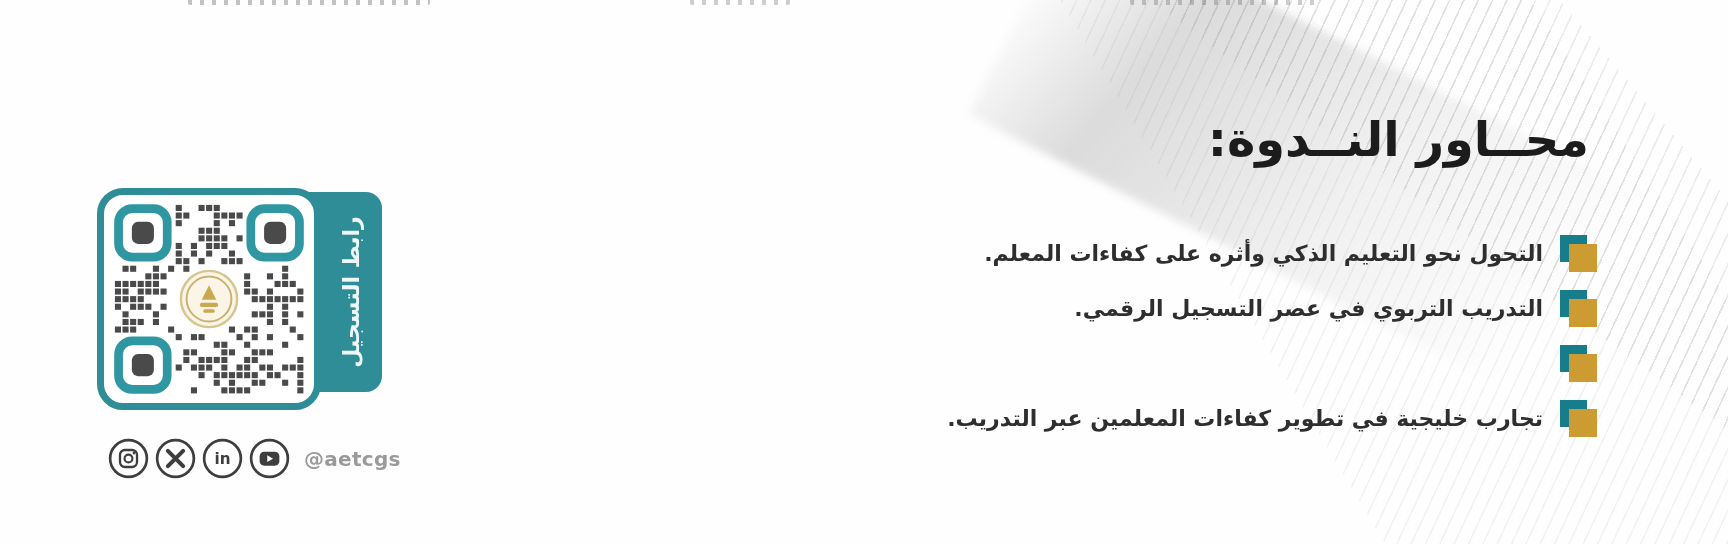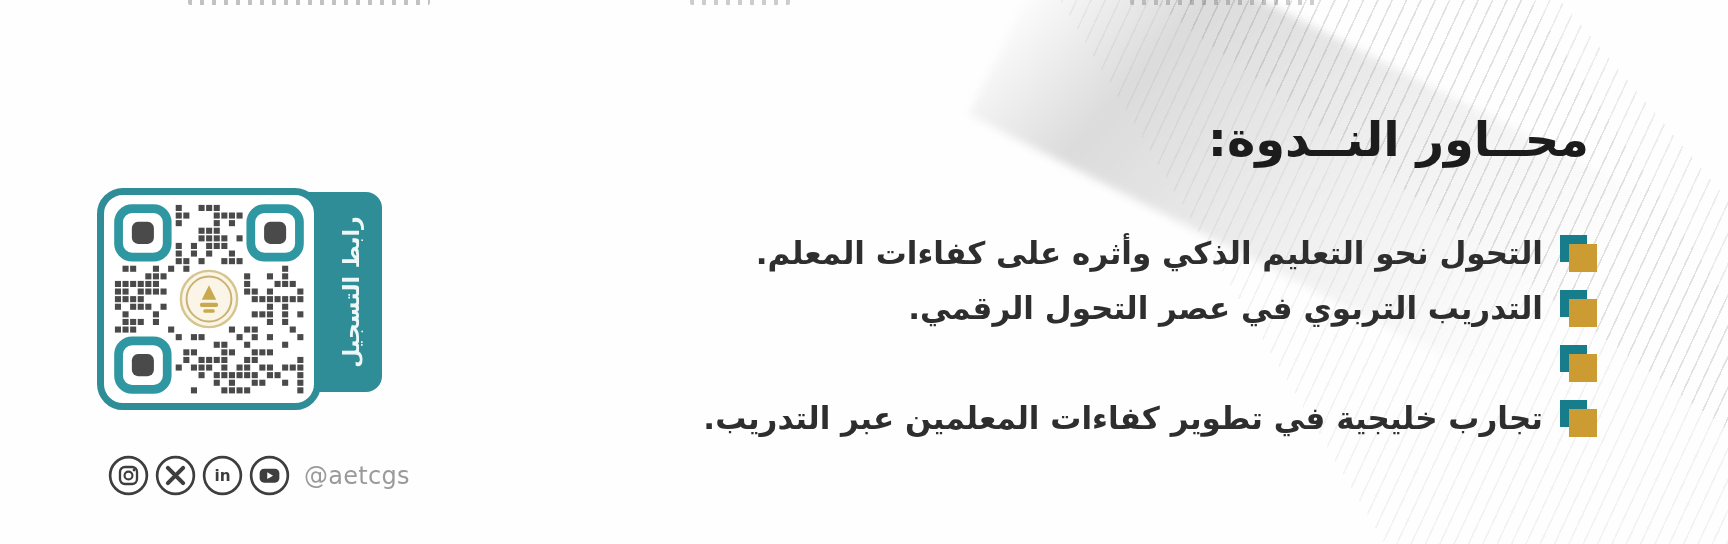--- a/index.html
+++ b/index.html
@@ -38,44 +38,44 @@
   .seminar{position:absolute;top:104px;right:131px;text-align:right;}
   .seminar-title{
     margin:0 8px 0 0;font-size:48px;line-height:70px;font-weight:700;
     color:#1c1c1c;letter-spacing:0;white-space:nowrap;
   }
   .topics{list-style:none;margin:52px 0 0 0;padding:0;}
   .topic-row{display:flex;flex-direction:row;align-items:center;gap:17px;height:55px;}
   .bullet{position:relative;width:37px;height:37px;flex:none;}
   .bullet-back{position:absolute;left:0;top:0;width:27px;height:27px;background:#177d8a;}
   .bullet-front{position:absolute;left:9px;top:9px;width:28px;height:28px;background:#cc9c33;}
-  .topic-text{font-size:31px;font-weight:700;color:#2e2e2e;white-space:nowrap;line-height:1;}
+  .topic-text{font-size:22px;font-weight:700;color:#2e2e2e;white-space:nowrap;line-height:1;}
 
   
   .qr-assembly{position:absolute;left:97px;top:188px;width:285px;height:222px;}
   .qr-tab{
     position:absolute;left:140px;top:4px;width:145px;height:200px;
     background:#2e8d97;border-radius:0 16px 16px 0;z-index:1;
   }
   .qr-tab-label{
     position:absolute;left:114px;top:50%;
     transform:translate(-50%,-50%) rotate(-90deg);
     white-space:nowrap;color:#eef7f8;font-size:22px;font-weight:700;letter-spacing:.5px;
   }
   .qr-box{
     position:absolute;left:0;top:0;z-index:2;box-sizing:border-box;
     width:224px;height:222px;background:#ffffff;border:7px solid #2e8d97;
     border-radius:26px;padding:9px;
   }
   .qr-box svg{display:block;width:100%;height:100%;}
 
   
-  .social-row{position:absolute;left:107px;top:454px;display:flex;align-items:center;gap:4px;}
+  .social-row{position:absolute;left:107px;top:437px;display:flex;align-items:center;gap:4px;}
   .social-icon{width:43px;height:43px;display:block;}
-  .social-handle{margin-left:9px;font-size:24px;font-weight:400;color:#9a9a9a;letter-spacing:.3px;}
+  .social-handle{margin-left:9px;font-size:20px;font-weight:700;color:#9a9a9a;letter-spacing:.3px;}
 </style>
 </head>
 <body>
 
 <div class="stage">
 
   <div class="soft-sweep"></div>
   <div class="hatch hatch-main"></div>
   <div class="hatch hatch-dense"></div>
 
@@ -91,21 +91,21 @@
             <span class="bullet-back"></span>
             <span class="bullet-front"></span>
           </span>
         <span class="topic-text">التحول نحو التعليم الذكي وأثره على كفاءات المعلم.</span>
       </li>
       <li class="topic-row">
         <span class="bullet">
             <span class="bullet-back"></span>
             <span class="bullet-front"></span>
           </span>
-        <span class="topic-text">التدريب التربوي في عصر التحول الرقمي.</span>
+        <span class="topic-text">التدريب التربوي في عصر التسجيل الرقمي.</span>
       </li>
       <li class="topic-row">
         <span class="bullet">
             <span class="bullet-back"></span>
             <span class="bullet-front"></span>
           </span>
       </li>
       <li class="topic-row">
         <span class="bullet">
             <span class="bullet-back"></span>

